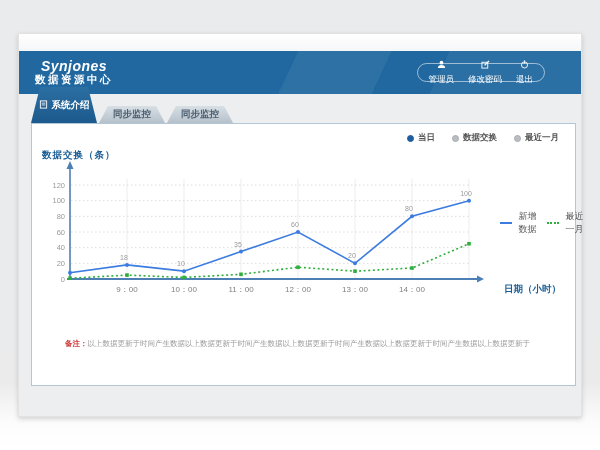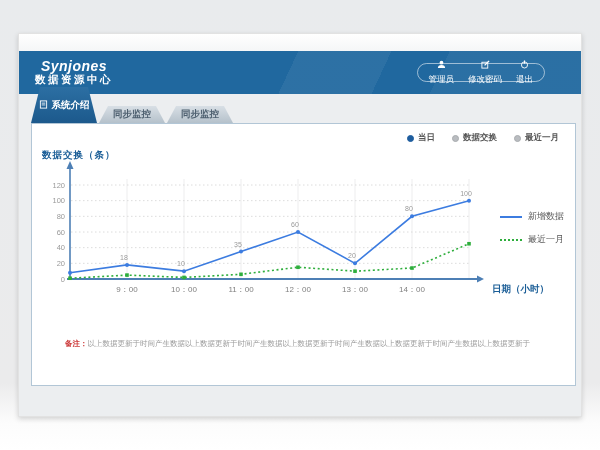--- a/index.html
+++ b/index.html
@@ -51,27 +51,27 @@
   .tab.inactive { height:17px; background:linear-gradient(#d8dfe5,#b5c1cb); color:#4e6070; }
   .panel {
     position:absolute; left:12px; top:29px; width:545px; height:263px;
     background:#fff; border:1px solid #b2c6d6;
   }
   .radio-row { position:absolute; top:8px; right:16px; display:flex; gap:17px; align-items:center;font-weight:bold; }
   .radio { display:flex; align-items:center; gap:4px; font-size:8.5px; color:#555; cursor:pointer; }
   .dot { width:7px; height:7px; border-radius:50%; background:#b9bcc0; border:1px solid #a8abae; }
   .radio.sel .dot { background:#1e5d9e; border-color:#1e5d9e; }
   .ylabel { position:absolute; left:10px; top:25px; font-size:9.5px; font-weight:bold; color:#1b5e97; letter-spacing:1px; }
-  .xlabel { position:absolute; left:460px; top:159px; font-size:9.5px; font-weight:bold; color:#1b5e97; }
+  .xlabel { position:absolute; left:472px; top:159px; font-size:9.5px; font-weight:bold; color:#1b5e97; }
   #chart { position:absolute; left:0; top:0; width:545px; height:263px; }
   #chart text { font-family:"Liberation Sans", sans-serif; }
   #chart .tick { font-size:7.5px; fill:#999; }
   #chart .xlab { font-size:8px; fill:#808080; }
   #chart .plab { font-size:7px; fill:#9a9a9a; }
-  .legend { position:absolute; left:468px; top:86px; display:flex; flex-direction:column; gap:10px;text-align:center; }
+  .legend { position:absolute; left:468px; top:86px; display:flex; gap:10px;text-align:center; }
   .legend-row { display:flex; align-items:center; gap:6px; font-size:9px; color:#555; }
   .swatch { width:22px; height:0; border-top:2px solid #333; }
   .remark { position:absolute; left:33px; top:215px; font-size:7.5px; color:#9a9a9a; white-space:nowrap; }
   .remark .red { color:#cc3a3a; font-weight:bold; }
 </style>
 </head>
 <body>
 
 <div class="window">
   <div class="win-top"></div>

